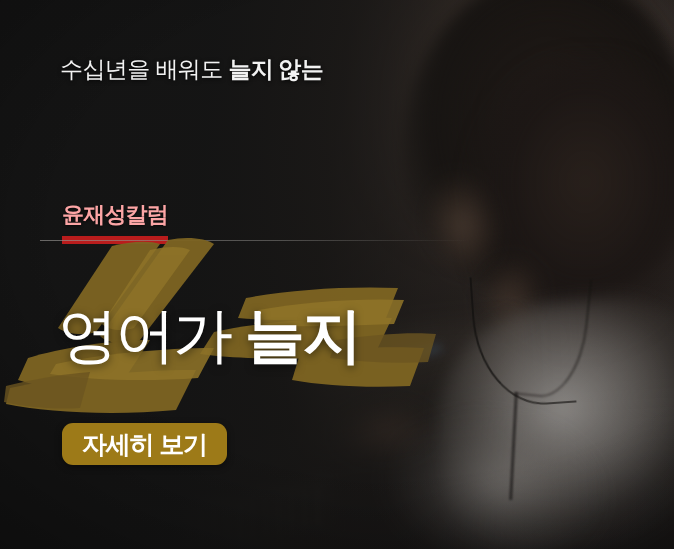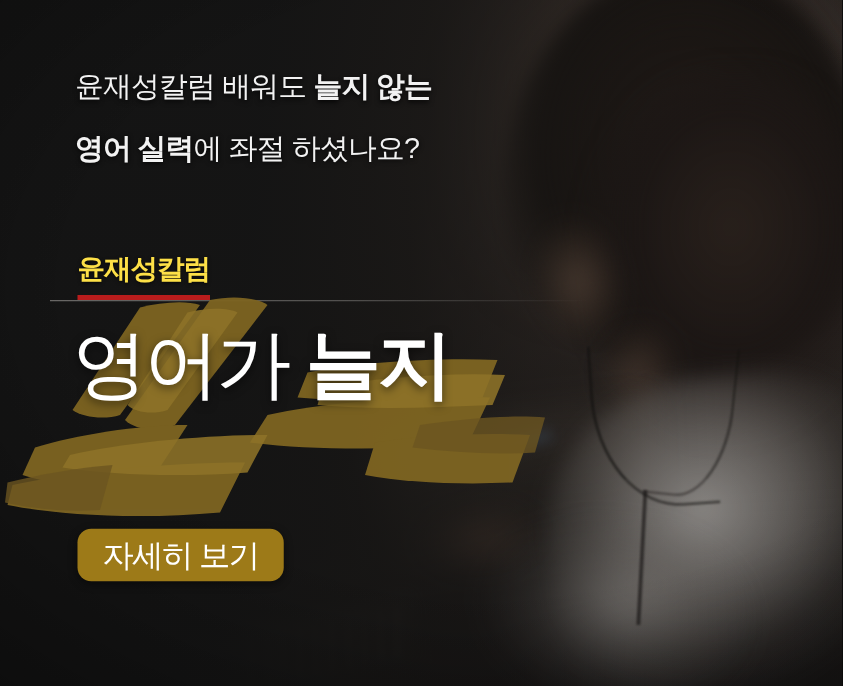--- a/index.html
+++ b/index.html
@@ -204,27 +204,27 @@
   }
   .subhead.l1 { top: 54px; }
   .subhead.l2 { top: 103px; }
   .subhead .lt { font-weight: 400; }
   .subhead .bd { font-weight: 700; font-family: Liberation Serif, serif; }
 
   
   .eyebrow {
     position: absolute;
     left: 62px; top: 200px;
-    color: #fde047;
+    color: #fca5a5;
     font-size: 22px;
     font-weight: 700;
     letter-spacing: -0.8px;
     white-space: nowrap;
     padding-bottom: 6px;
-    border-bottom: 4px solid #b91c1c;
+    border-bottom: 8px solid #b91c1c;
     text-shadow: 0 1px 3px rgba(0,0,0,0.7);
   }
   .rule {
     position: absolute;
     left: 40px; top: 240px;
     width: 430px; height: 1px;
     background: linear-gradient(90deg, rgba(150,148,145,0.65) 0%, rgba(140,138,135,0.50) 55%, rgba(120,118,115,0.0) 100%);
   }
 
   
@@ -233,38 +233,39 @@
 
   .headline {
     position: absolute;
     left: 58px;
     color: #fff;
     font-size: 60px;
     line-height: 74px;
     letter-spacing: -2.5px;
     white-space: nowrap;
     text-shadow: 0 2px 8px rgba(0,0,0,0.55);
+    margin-top: 44px;
   }
   .headline.h1 { top: 255px; }
   .headline.h2 { top: 329px; }
   .headline .semi { font-weight: 400; }
   .headline .bd   { font-weight: 700; }
 
   .cta {
     position: absolute;
     left: 62px; top: 423px;
     display: inline-flex;
     align-items: center;
     justify-content: center;
     height: 42px;
     padding: 0 20px;
     background: #9d7a18;
     color: #ffffff;
     font-size: 25px;
-    font-weight: 400;
+    font-weight: 700;
     letter-spacing: -1.2px;
     border-radius: 11px;
     white-space: nowrap;
     cursor: pointer;
     box-shadow: 0 2px 7px rgba(0,0,0,0.45);
   }
 </style>
 </head>
 <body>
 
@@ -288,26 +289,23 @@
     <div class="screen-edge"></div>
     <div class="keyboard"></div>
     <div class="keyboard-keys"></div>
     <div class="scrim"></div>
     <div class="vignette"></div>
   </div>
 
   <div class="content">
 
     <div class="subhead l1">
-      <span class="lt">윤재성칼럼 배워도 </span><span class="bd">늘지 않는</span>
+      <span class="lt">수십년을 배워도 </span><span class="bd">늘지 않는</span>
     </div>
 
-    <div class="subhead l2">
-      <span class="bd">영어 실력</span><span class="lt">에  좌절 하셨나요?</span>
-    </div>
 
     <div class="eyebrow">윤재성칼럼</div>
     <div class="rule"></div>
 
     <div class="brush">
       <svg width="440" height="190" viewBox="0 0 440 190" xmlns="http://www.w3.org/2000/svg">
         <g fill="#7d6422" opacity="0.96">
           <path d="M112 10 C128 6 148 4 160 8 L 96 96 C 84 100 66 98 58 92 Z"></path>
           <path d="M168 4 C186 0 206 2 214 8 L 140 104 C 126 110 108 108 100 100 Z"></path>
           <path d="M28 122 C 60 112 110 104 150 104 L 120 150 C 78 154 40 152 18 144 Z"></path>

